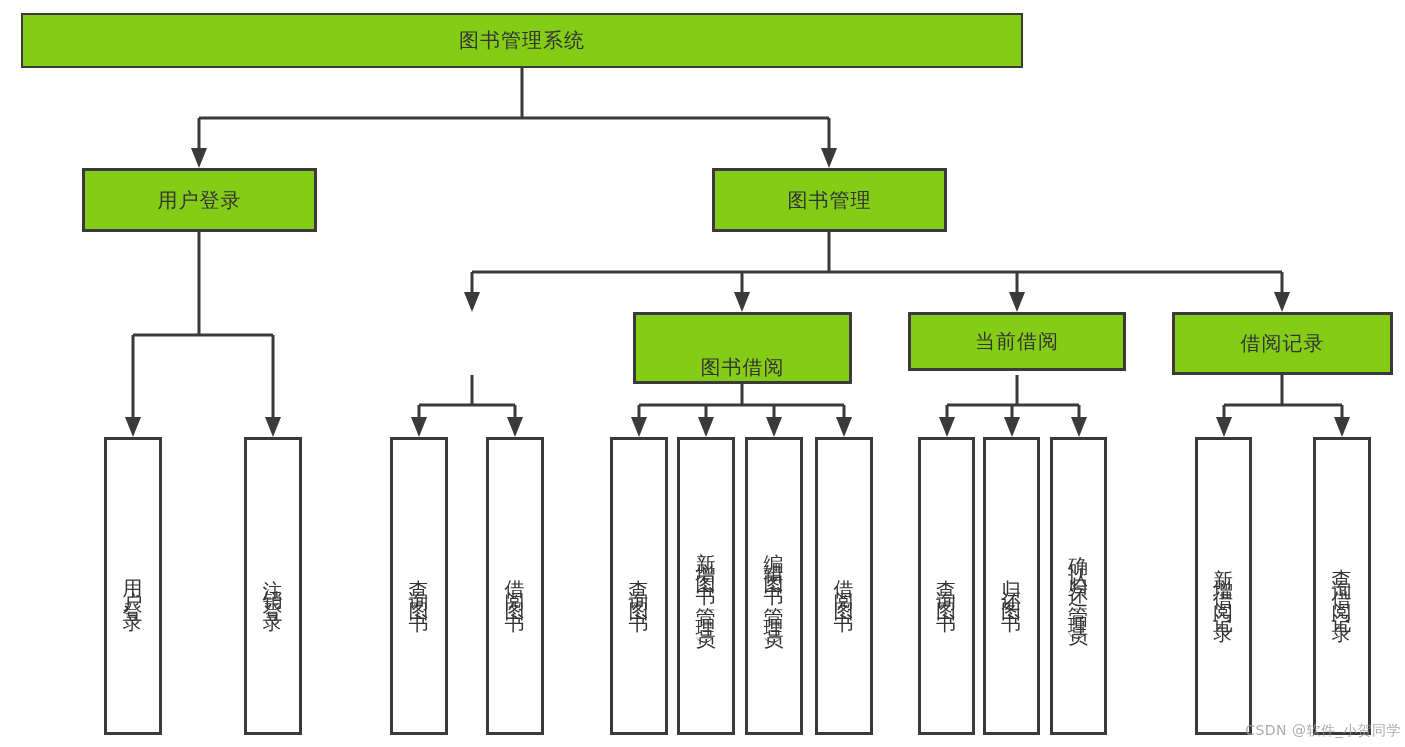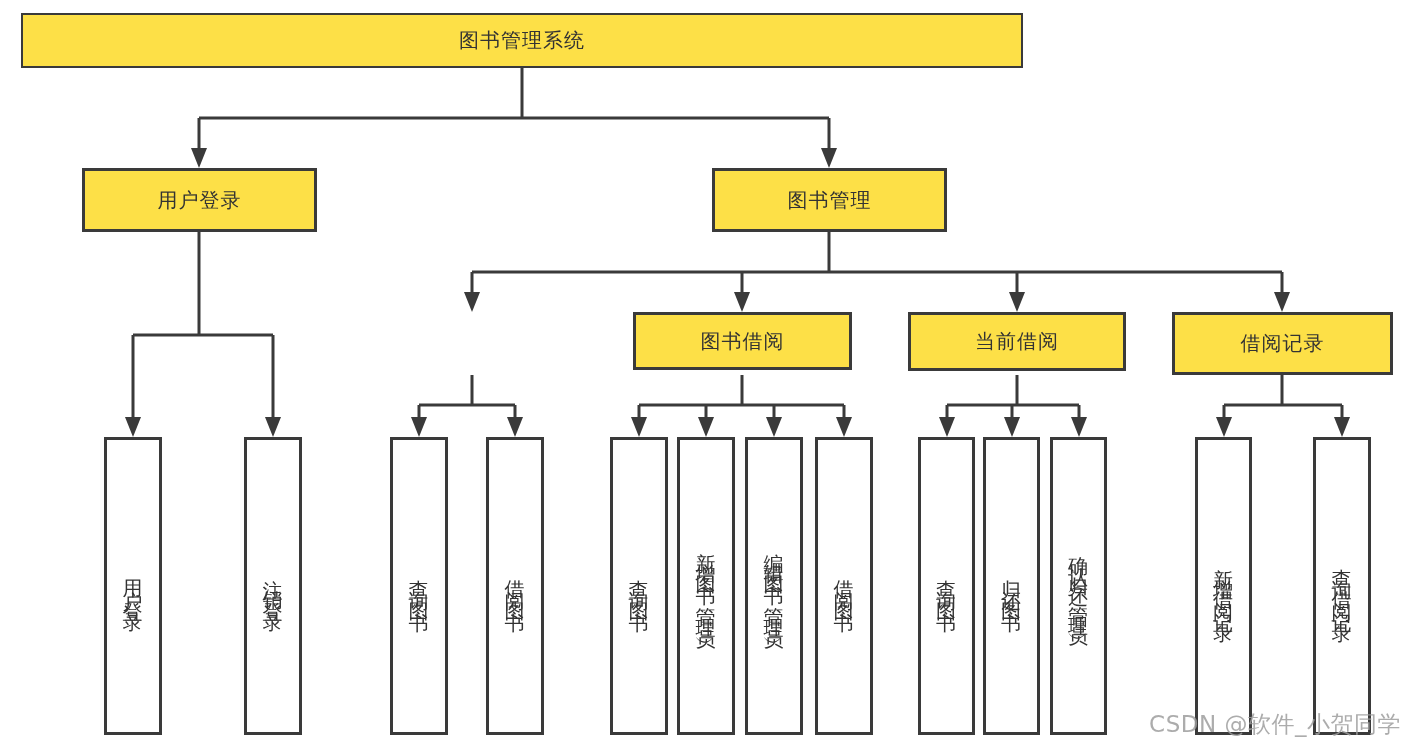--- a/index.html
+++ b/index.html
@@ -19,21 +19,21 @@
     position: absolute;
     left: 0; top: 0;
     width: 1405px;
     height: 747px;
     pointer-events: none;
   }
   .box {
     position: absolute;
     box-sizing: border-box;
     border: 3px solid #3a3a3a;
-    background: #fde047;
+    background: #84cc16;
     display: flex;
     align-items: center;
     justify-content: center;
     color: #333333;
     font-size: 20px;
     letter-spacing: 1px;
     white-space: nowrap;
   }
   .vbox {
     position: absolute;
@@ -52,21 +52,21 @@
     text-orientation: mixed;
     font-size: 20px;
     letter-spacing: 11px;
     color: #333333;
     line-height: 1;
   }
   .watermark {
     position: absolute;
     right: 4px;
     bottom: 7px;
-    font-size: 23px;
+    font-size: 14px;
     color: rgba(158,158,158,0.85);
     letter-spacing: 0.5px;
     z-index: 10;
   }
 </style>
 </head>
 <body>
 
 <div id="canvas">
 
@@ -117,21 +117,21 @@
     <span>图书管理系统</span>
   </div>
 
   <div class="box" style="left:82px; top:168px; width:235px; height:64px;">
     <span>用户登录</span>
   </div>
   <div class="box" style="left:712px; top:168px; width:235px; height:64px;align-items:center;">
     <span>图书管理</span>
   </div>
 
-  <div class="box" style="left:633px; top:312px; width:219px; height:58px;">
+  <div class="box" style="left:633px; top:312px; width:219px; height:72px;align-items:flex-end;">
     <span>图书借阅</span>
   </div>
   <div class="box" style="left:908px; top:312px; width:218px; height:59px;">
     <span>当前借阅</span>
   </div>
   <div class="box" style="left:1172px; top:312px; width:221px; height:63px;">
     <span>借阅记录</span>
   </div>
 
   <div class="vbox" style="left:104px;">

